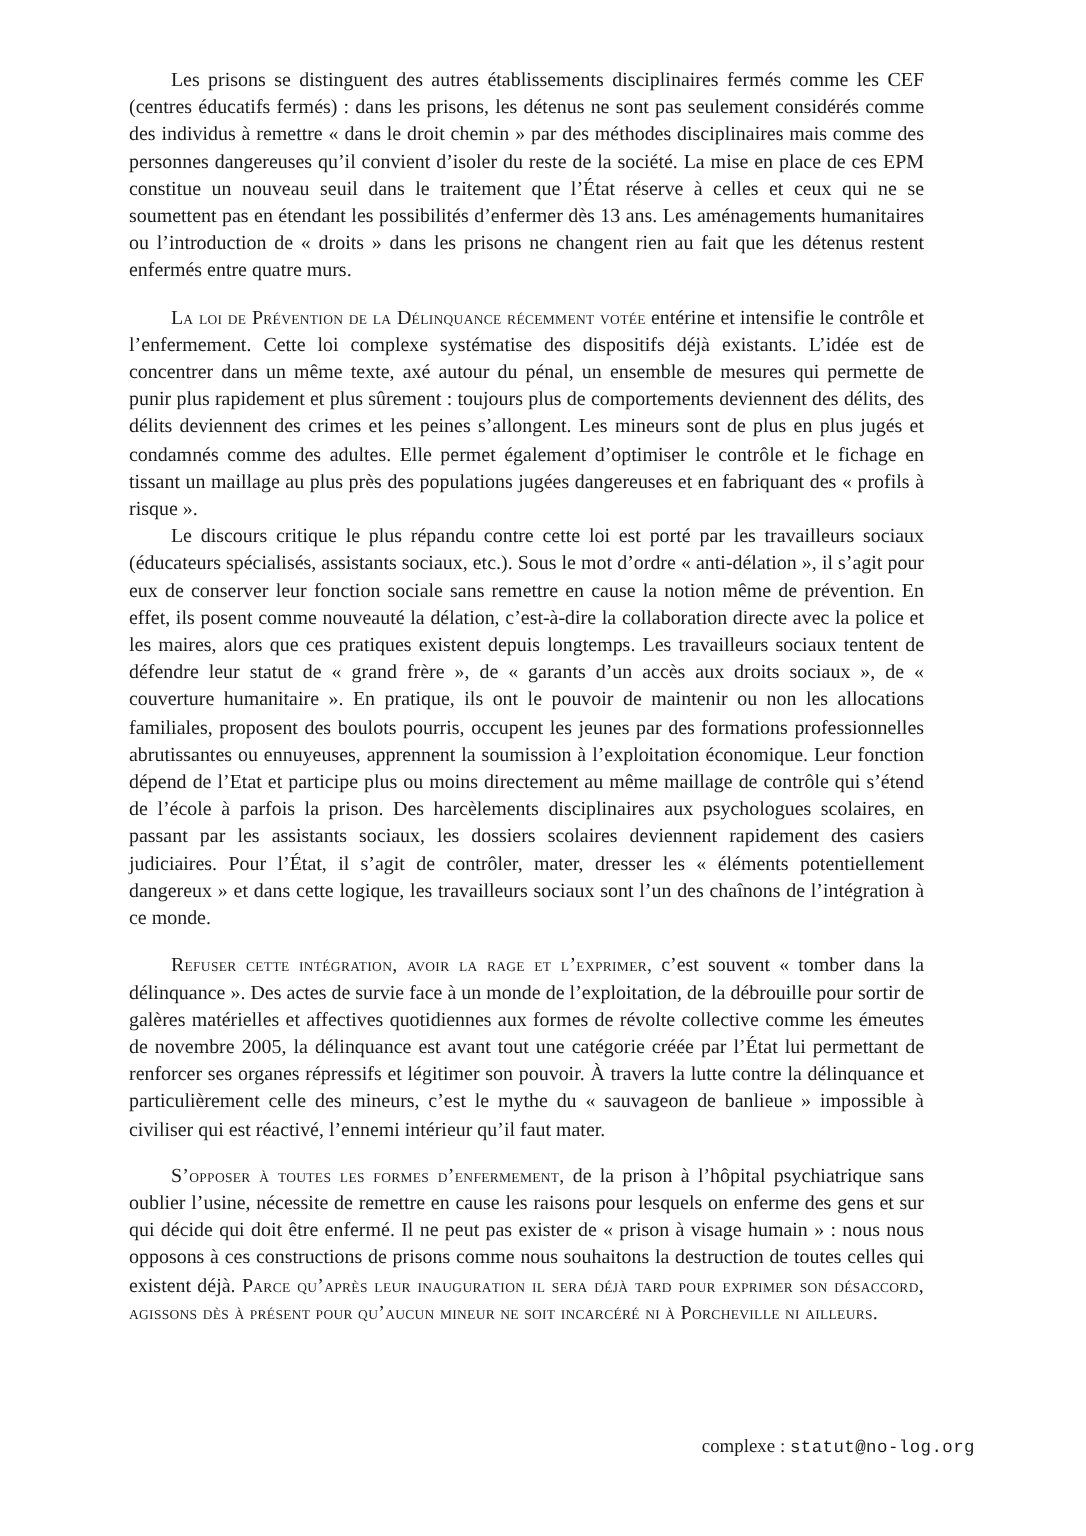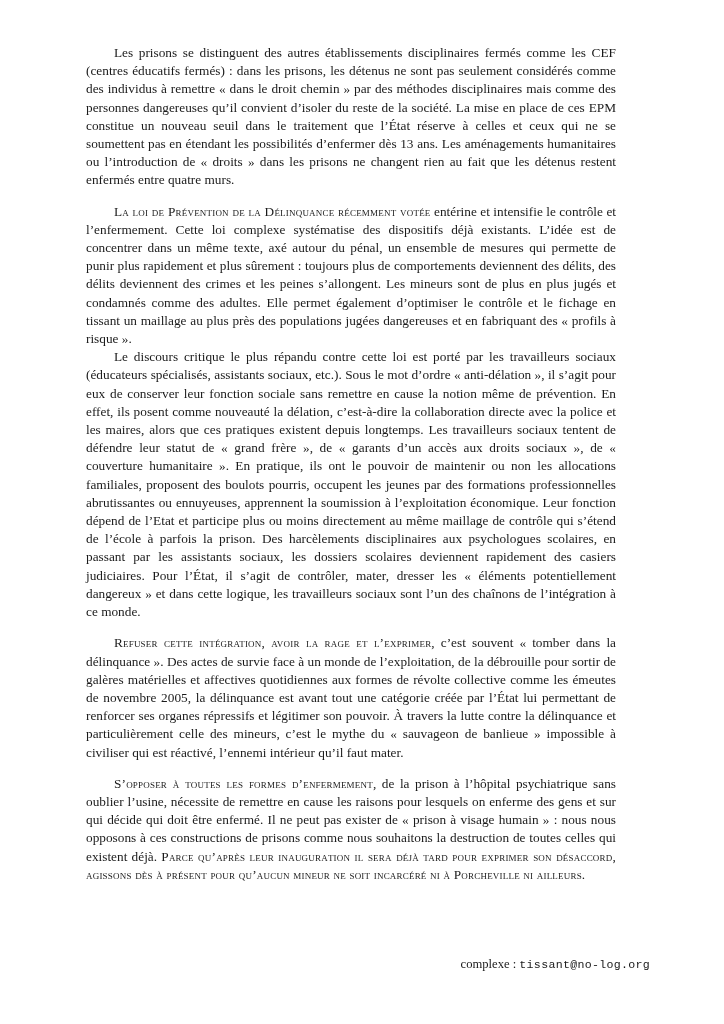--- a/index.html
+++ b/index.html
@@ -81,16 +81,16 @@
     </p>
 
     <p class="gap">
       <span class="sc">S’opposer à toutes les formes d’enfermement</span><span>, de la prison à l’hôpital psychiatrique sans oublier l’usine, nécessite de remettre en cause les raisons pour lesquels on enferme des gens et sur qui décide qui doit être enfermé. Il ne peut pas exister de « prison à visage humain » : nous nous opposons à ces constructions de prisons comme nous souhaitons la destruction de toutes celles qui existent déjà. </span><span class="sc">Parce qu’après leur inaugura­tion il sera déjà tard pour exprimer son désaccord, agissons dès à présent pour qu’aucun mineur ne soit incarcéré ni à Porcheville ni ailleurs.</span>
     </p>
 
   </div>
 
   <div class="contact">
     <span>complexe :</span>
-    <span class="mono">tissant@no-log.org</span>
+    <span class="mono">statut@no-log.org</span>
   </div>
 
 </div>
 
 </body></html>

